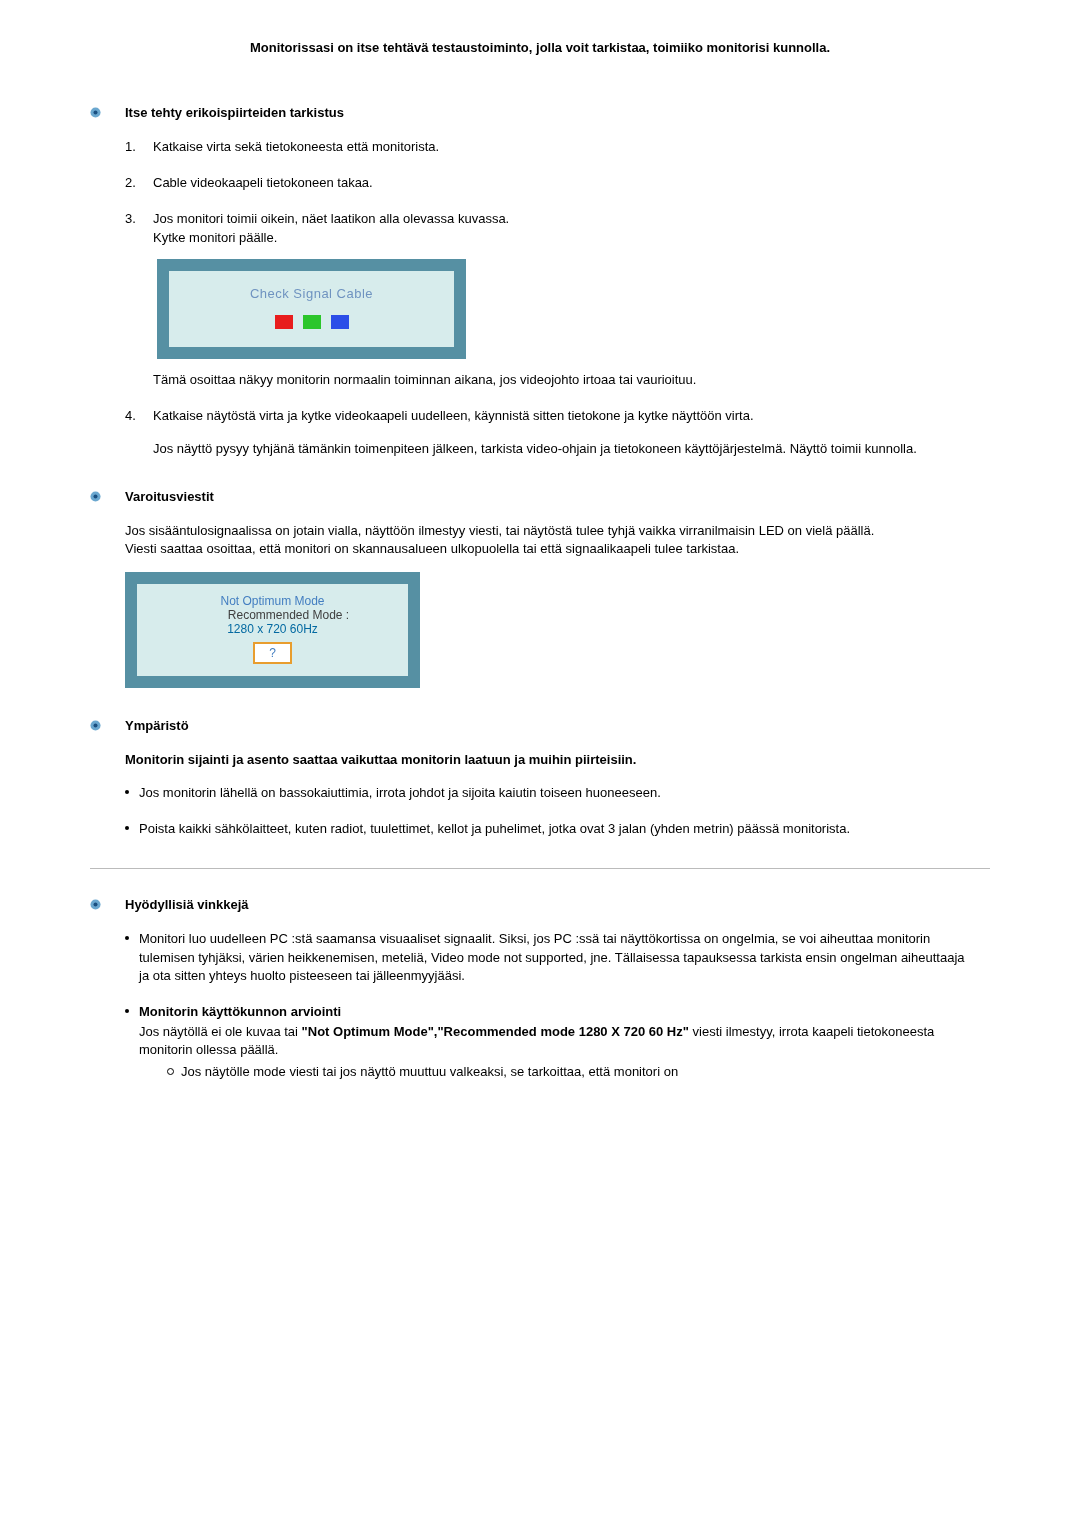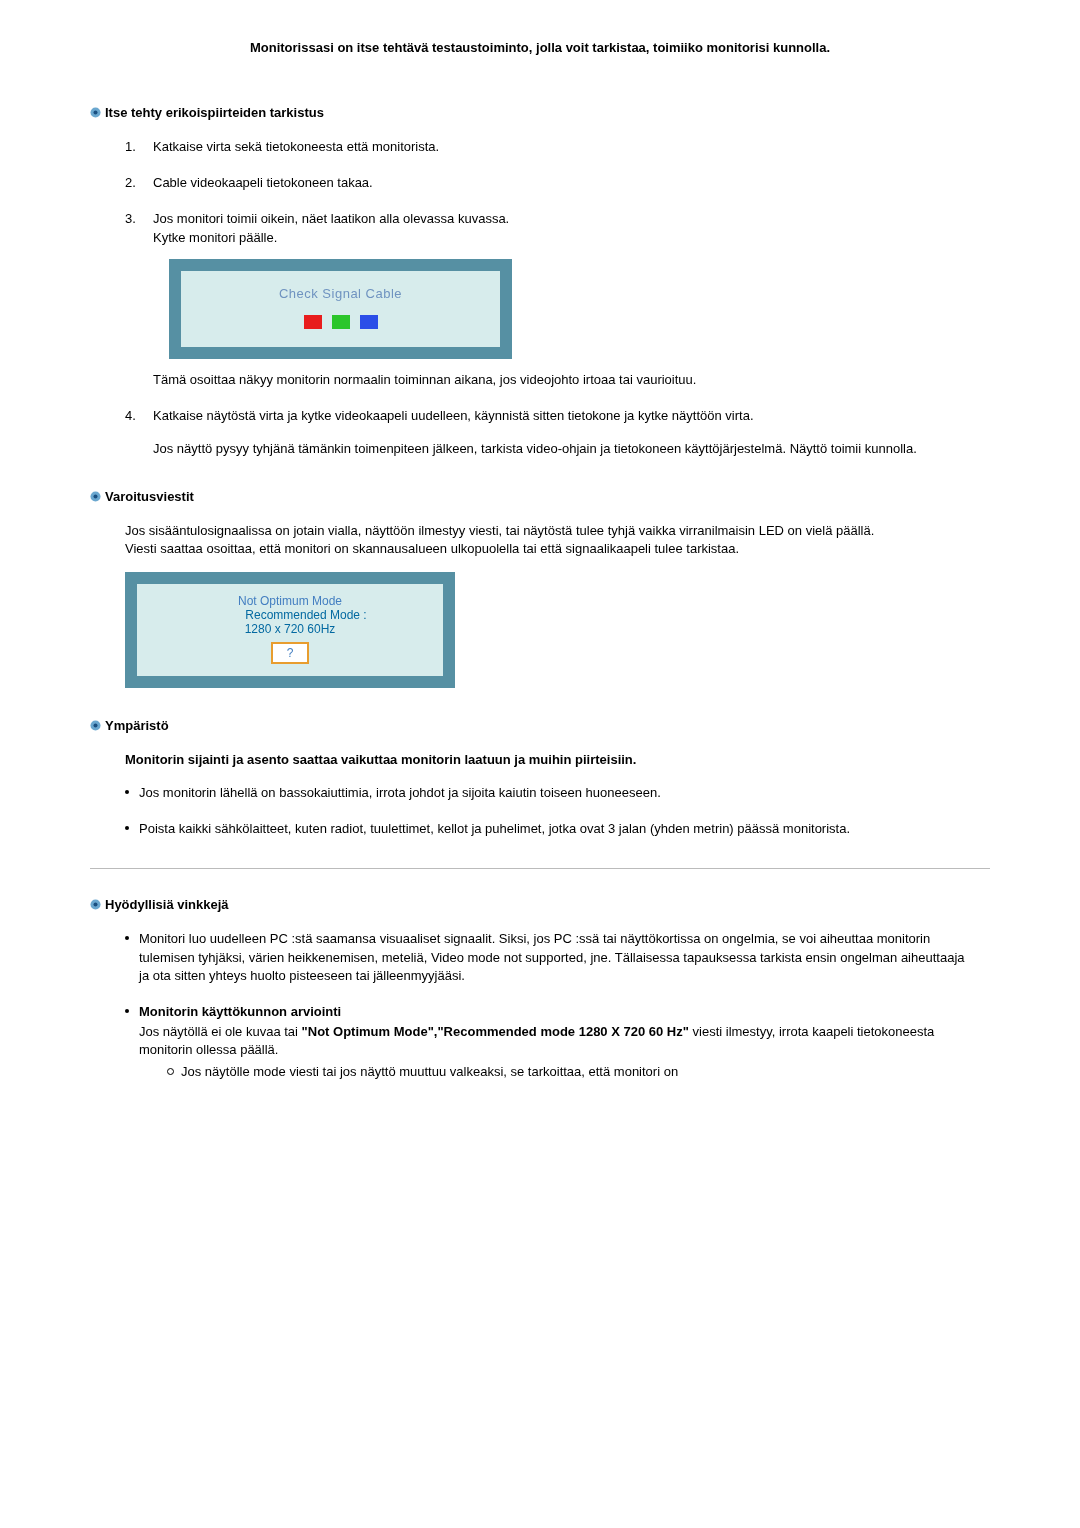--- a/index.html
+++ b/index.html
@@ -20,21 +20,21 @@
       text-align: center;
       margin-bottom: 50px;
       padding: 0 60px;
     }
     .section {
       margin-bottom: 30px;
     }
     .section-header {
       display: flex;
       align-items: center;
-      gap: 4px;
+      gap: 24px;
       margin-left: 40px;
       margin-bottom: 18px;
     }
     .bullet-icon {
       width: 11px;
       height: 11px;
       flex-shrink: 0;
     }
     .section-title {
       font-weight: bold;
@@ -57,22 +57,22 @@
     }
     ol > li::before {
       content: counter(item) ".";
       position: absolute;
       left: 0;
       top: 0;
     }
     .diagram-box {
       border: 12px solid #5690a3;
       background: #fff;
-      width: 343px;
-      margin: 12px 16px;
+      width: 309px;
+      margin: 12px 4px;
     }
     .diagram-inner-check {
       background: #d7ecec;
       padding: 14px 0 18px 0;
       text-align: center;
     }
     .diagram-text-check {
       color: #6f93c0;
       font-size: 13px;
       margin-bottom: 12px;
@@ -85,34 +85,34 @@
     }
     .rgb-square {
       width: 18px;
       height: 14px;
     }
     .rgb-red { background: #e81d1d; }
     .rgb-green { background: #2bc62b; }
     .rgb-blue { background: #2b4ee8; }
     .diagram-box.optimum {
       border: 12px solid #5690a3;
-      width: 330px;
+      width: 295px;
       margin: 14px 0;
     }
     .diagram-inner-optimum {
       background: #d7ecec;
       padding: 10px 0 12px 0;
       text-align: center;
     }
     .opt-line1 {
       color: #437ec1;
       font-size: 12px;
     }
     .opt-line2 {
-      color: #0369a1;
+      color: #404040;
       font-size: 12px;
       margin-left: 32px;
     }
     .opt-line3 {
       color: #0369a1;
       font-size: 12px;
       margin-bottom: 6px;
     }
     .qbox {
       display: inline-block;

